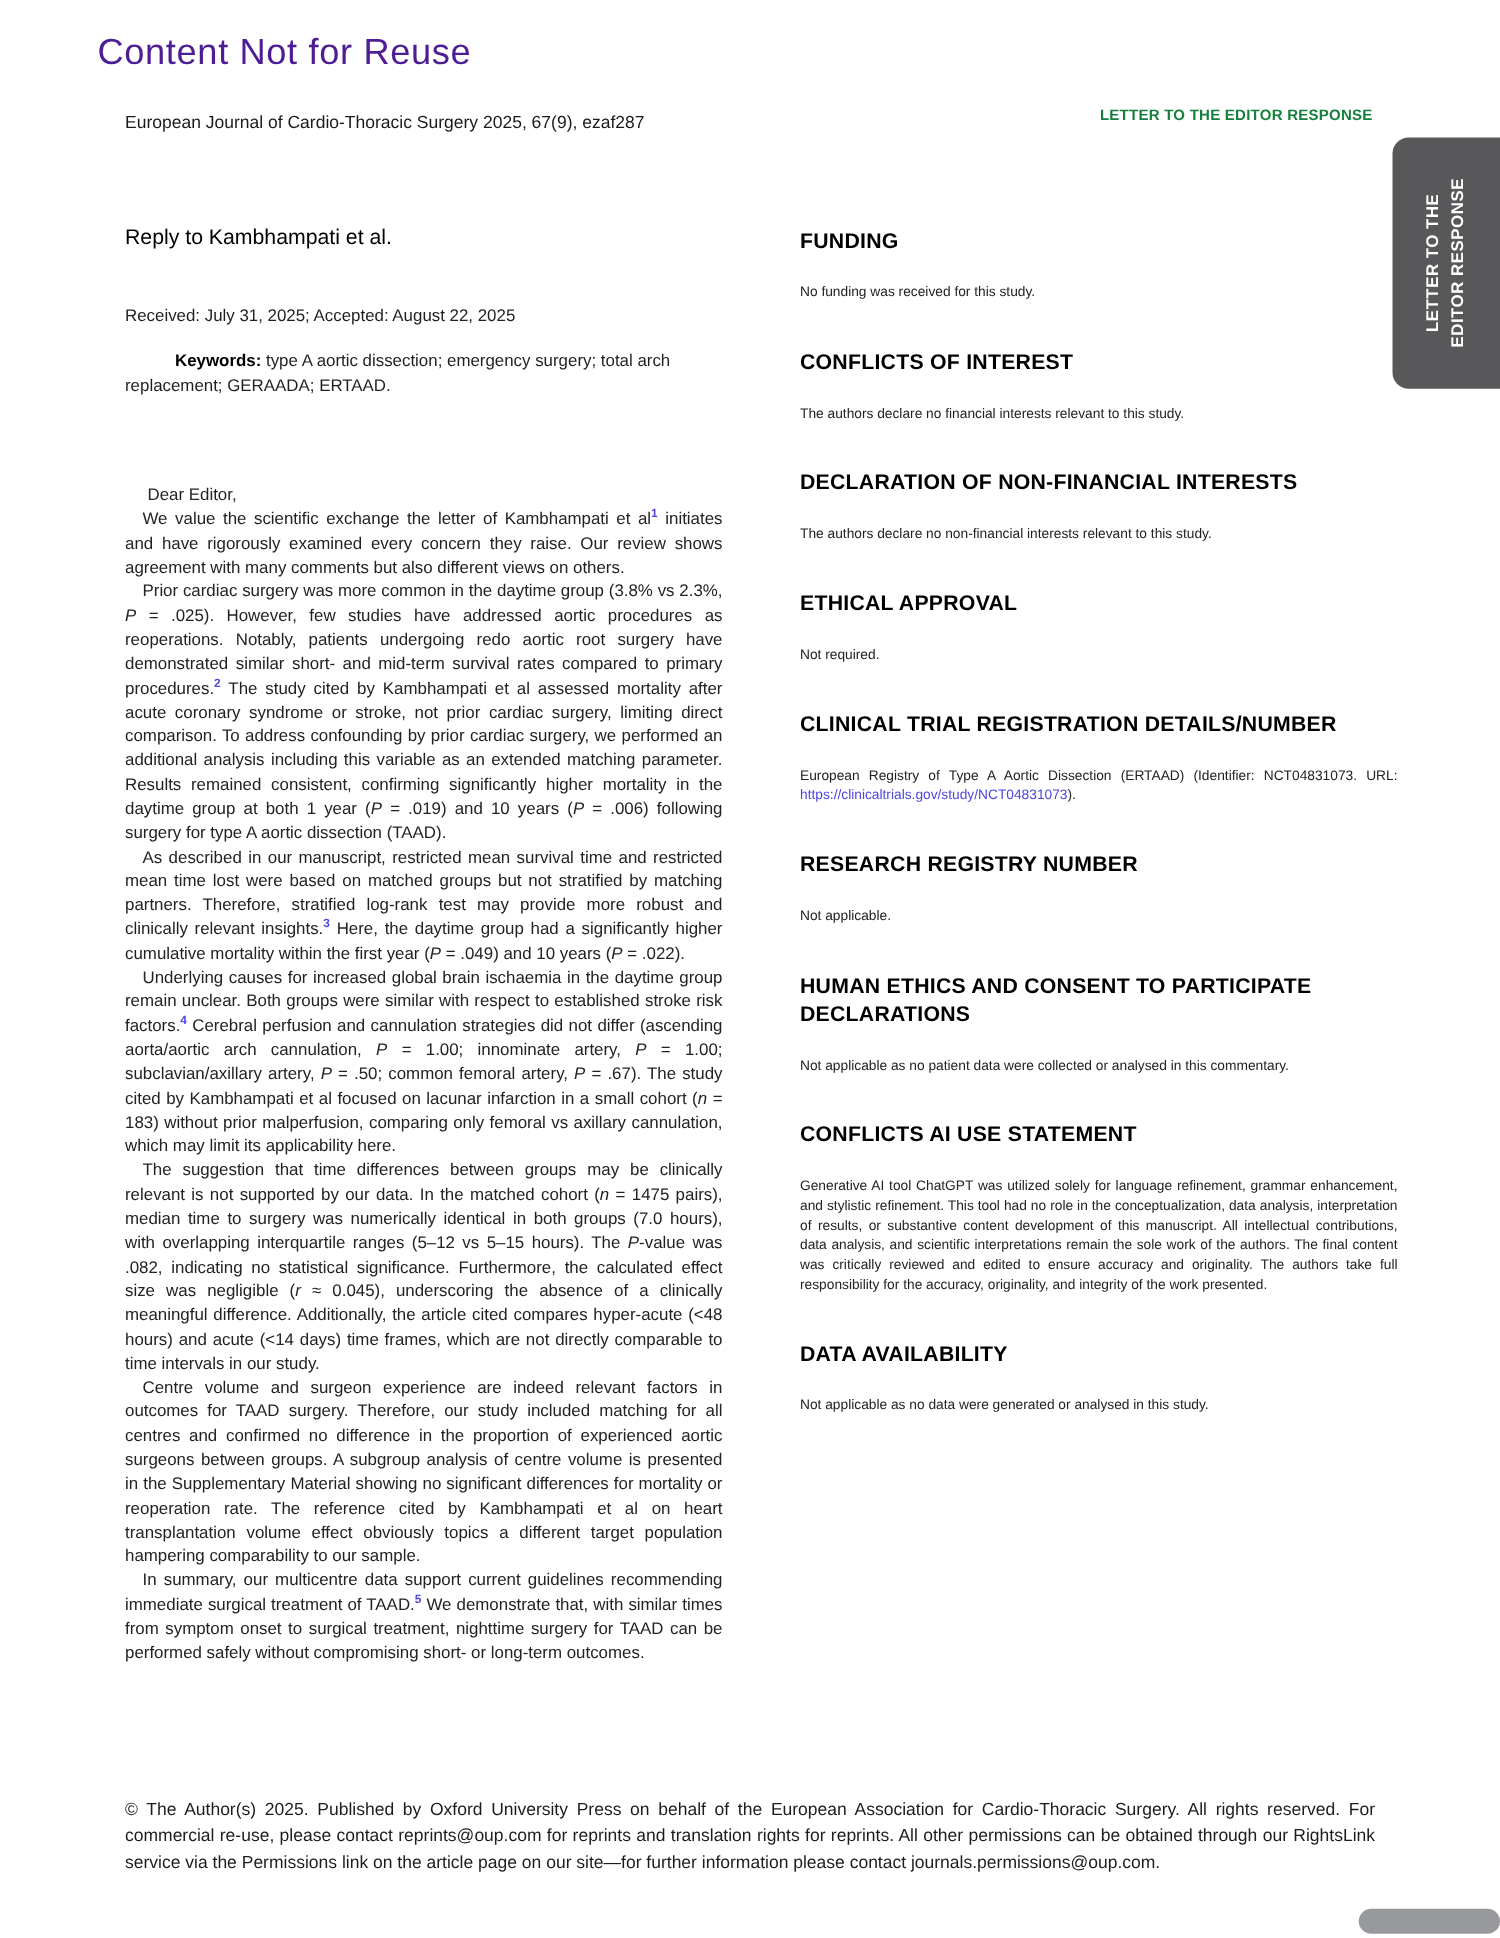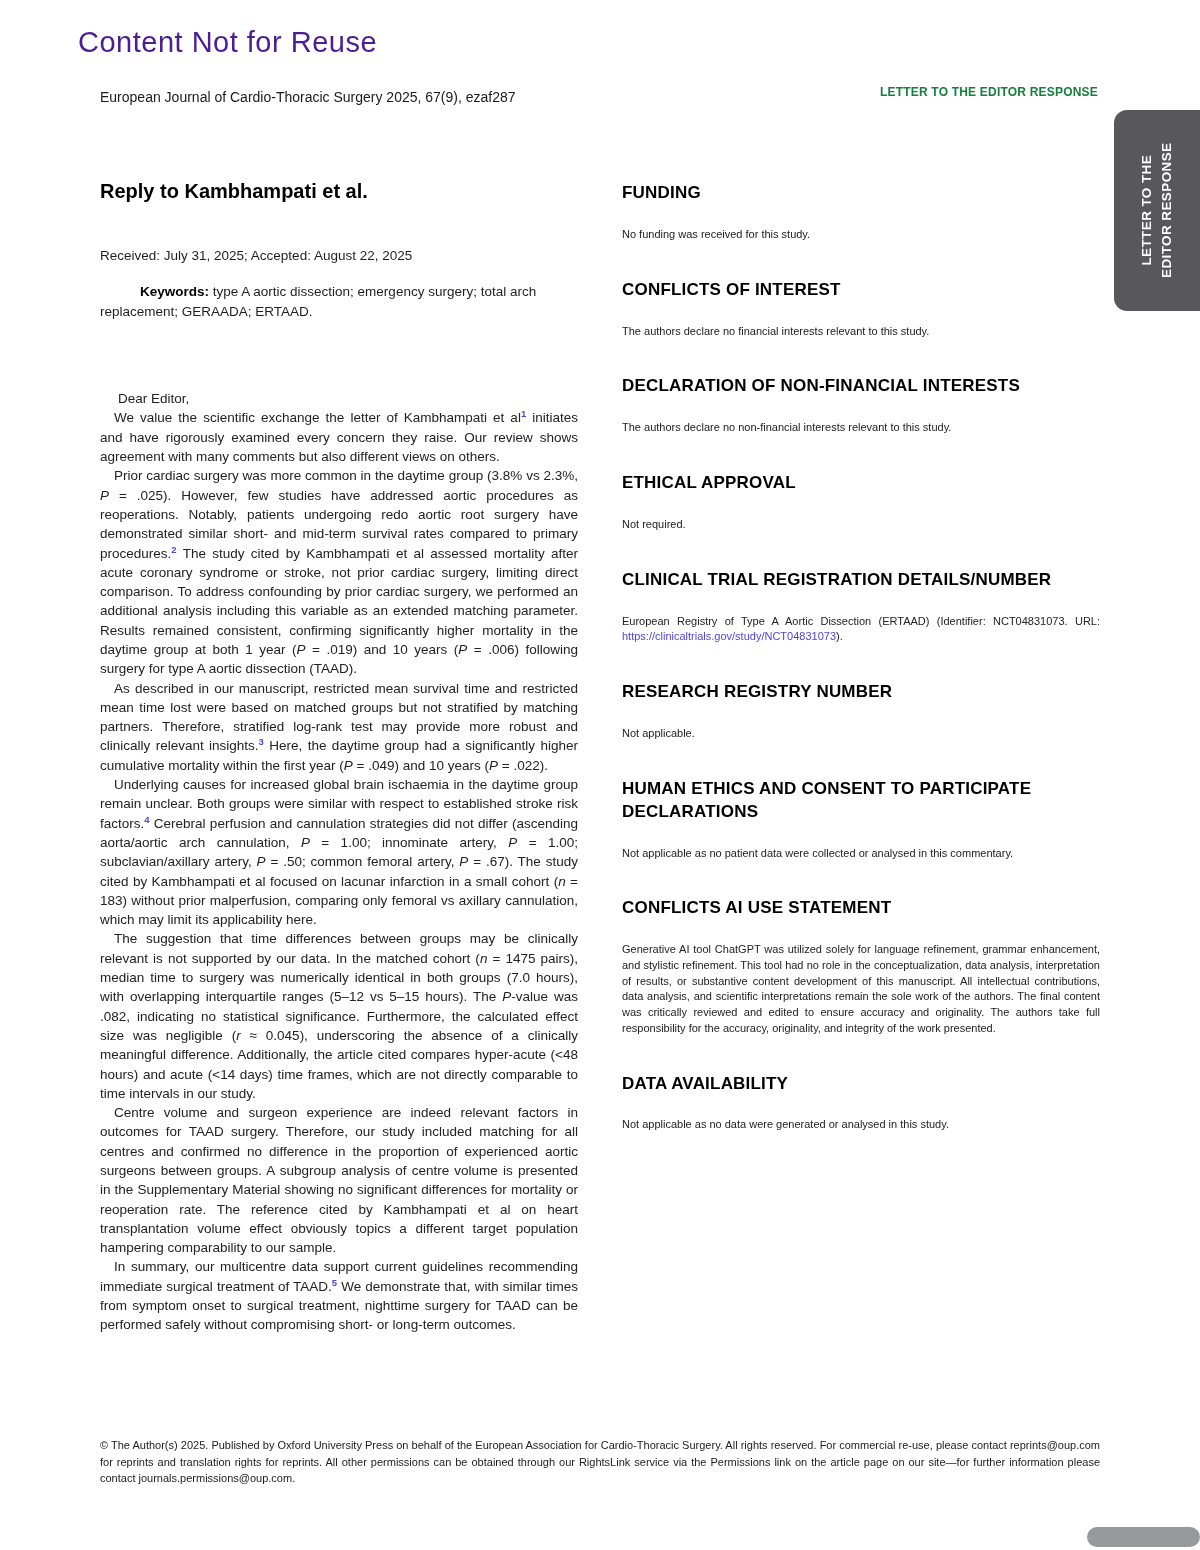--- a/index.html
+++ b/index.html
@@ -23,40 +23,40 @@
   .side-tab{
     position:absolute;right:0;top:110px;width:86px;height:201px;
     background:#58585b;border-radius:13px 0 0 13px;
     display:flex;align-items:center;justify-content:center;
   }
   .side-tab-text{
     transform:rotate(-90deg);color:#ffffff;font-weight:bold;font-size:13.5px;
     line-height:1.5;text-align:center;letter-spacing:0.4px;white-space:nowrap;
   }
   .col-left{position:absolute;left:100px;top:180px;width:478px;}
-  .col-right{position:absolute;left:622px;top:182px;width:478px;}
-  .article-title{margin:0;font-size:20px;font-weight:bold;color:#000;}
+  .col-right{position:absolute;left:640px;top:182px;width:478px;}
+  .article-title{margin:0;font-size:17px;font-weight:normal;color:#000;}
   .history{margin:45px 0 0 0;font-size:13.5px;color:#1f1f1f;}
   .keywords{margin:19px 0 0 0;font-size:13.5px;line-height:1.45;color:#1f1f1f;}
   .keywords b{color:#000;margin-left:40px;}
   .body-text{margin-top:68px;font-size:13.5px;line-height:1.43;text-align:justify;color:#222;}
   .body-text p{margin:0;text-indent:14px;}
   .body-text p.salutation{text-indent:0;margin-left:18px;}
   sup.ref{color:#4e46e0;font-size:9.5px;line-height:0;font-weight:bold;}
   .link{color:#4e46e0;cursor:pointer;}
   em{font-style:italic;}
   .ref-section{margin:0 0 36px 0;}
   .ref-section h2{
     margin:0 0 22px 0;font-size:17px;font-weight:bold;color:#000;
     line-height:1.35;letter-spacing:0.2px;
   }
   .ref-section p{margin:0;font-size:11px;line-height:1.43;text-align:justify;color:#222;}
   .footer{
     position:absolute;left:100px;top:1437px;width:1000px;
-    font-size:11px;line-height:1.5;color:#1c1c1c;text-align:justify;
+    font-size:14px;line-height:1.5;color:#1c1c1c;text-align:justify;
   }
   .scrollbar-thumb{
     position:absolute;right:0;bottom:3px;width:113px;height:20px;
     background:#97999d;border-radius:10px;
   }
 </style>
 </head>
 <body>
 
 <div class="page">

